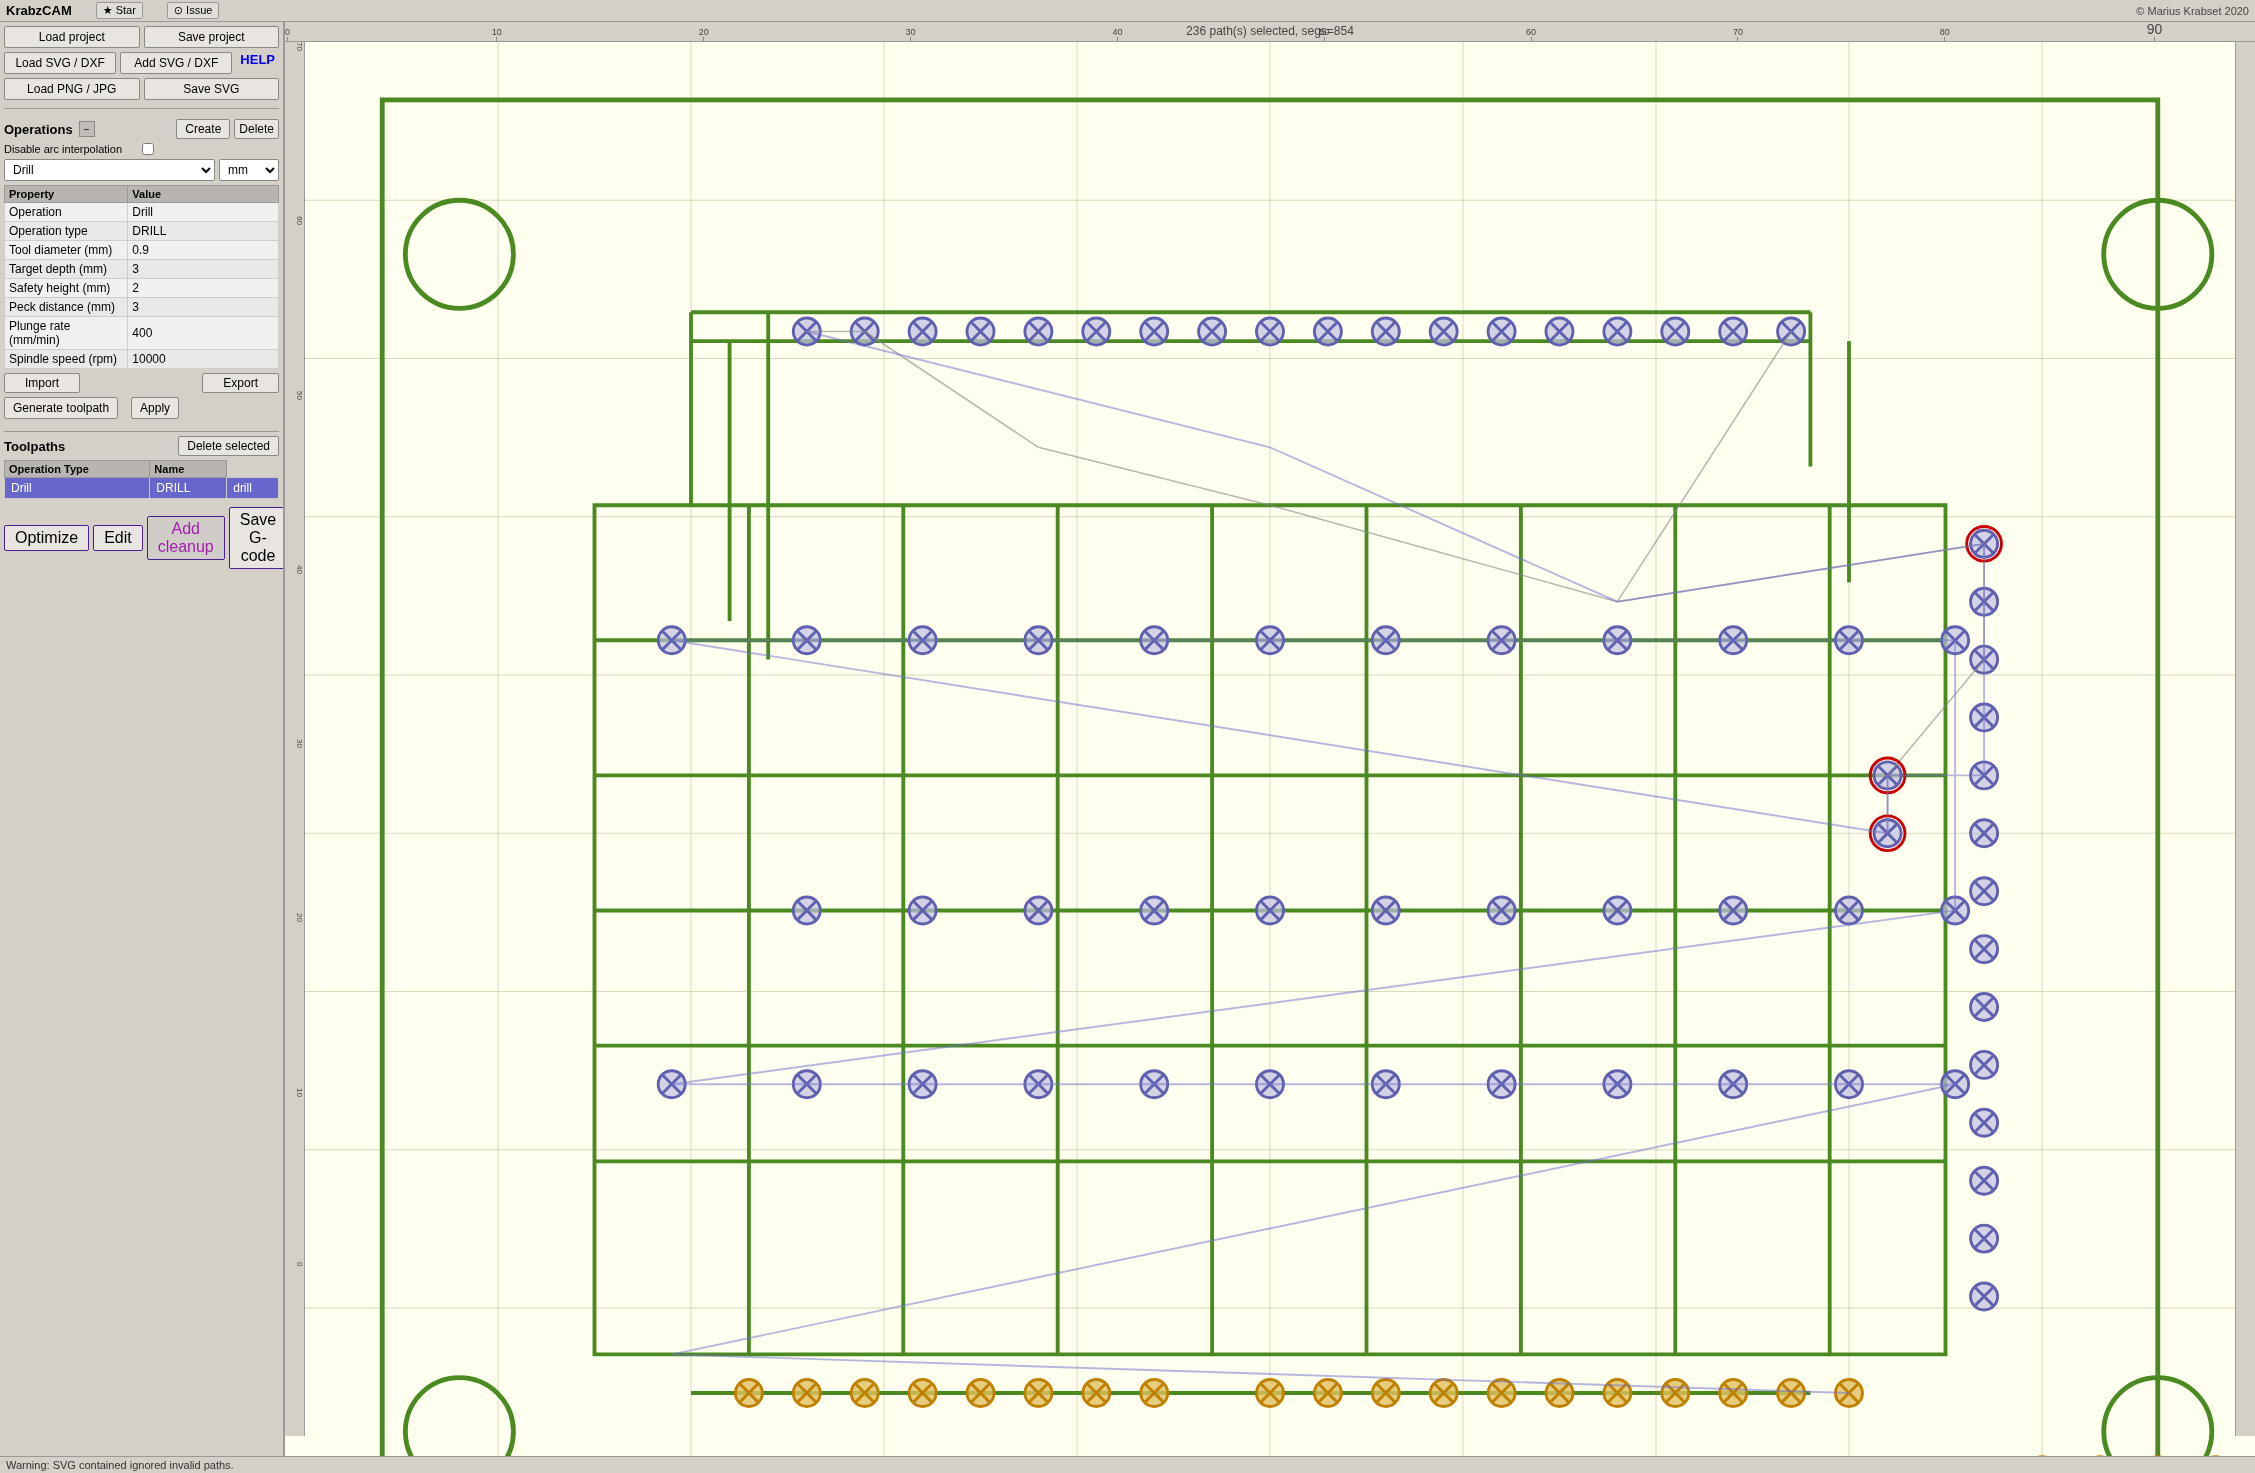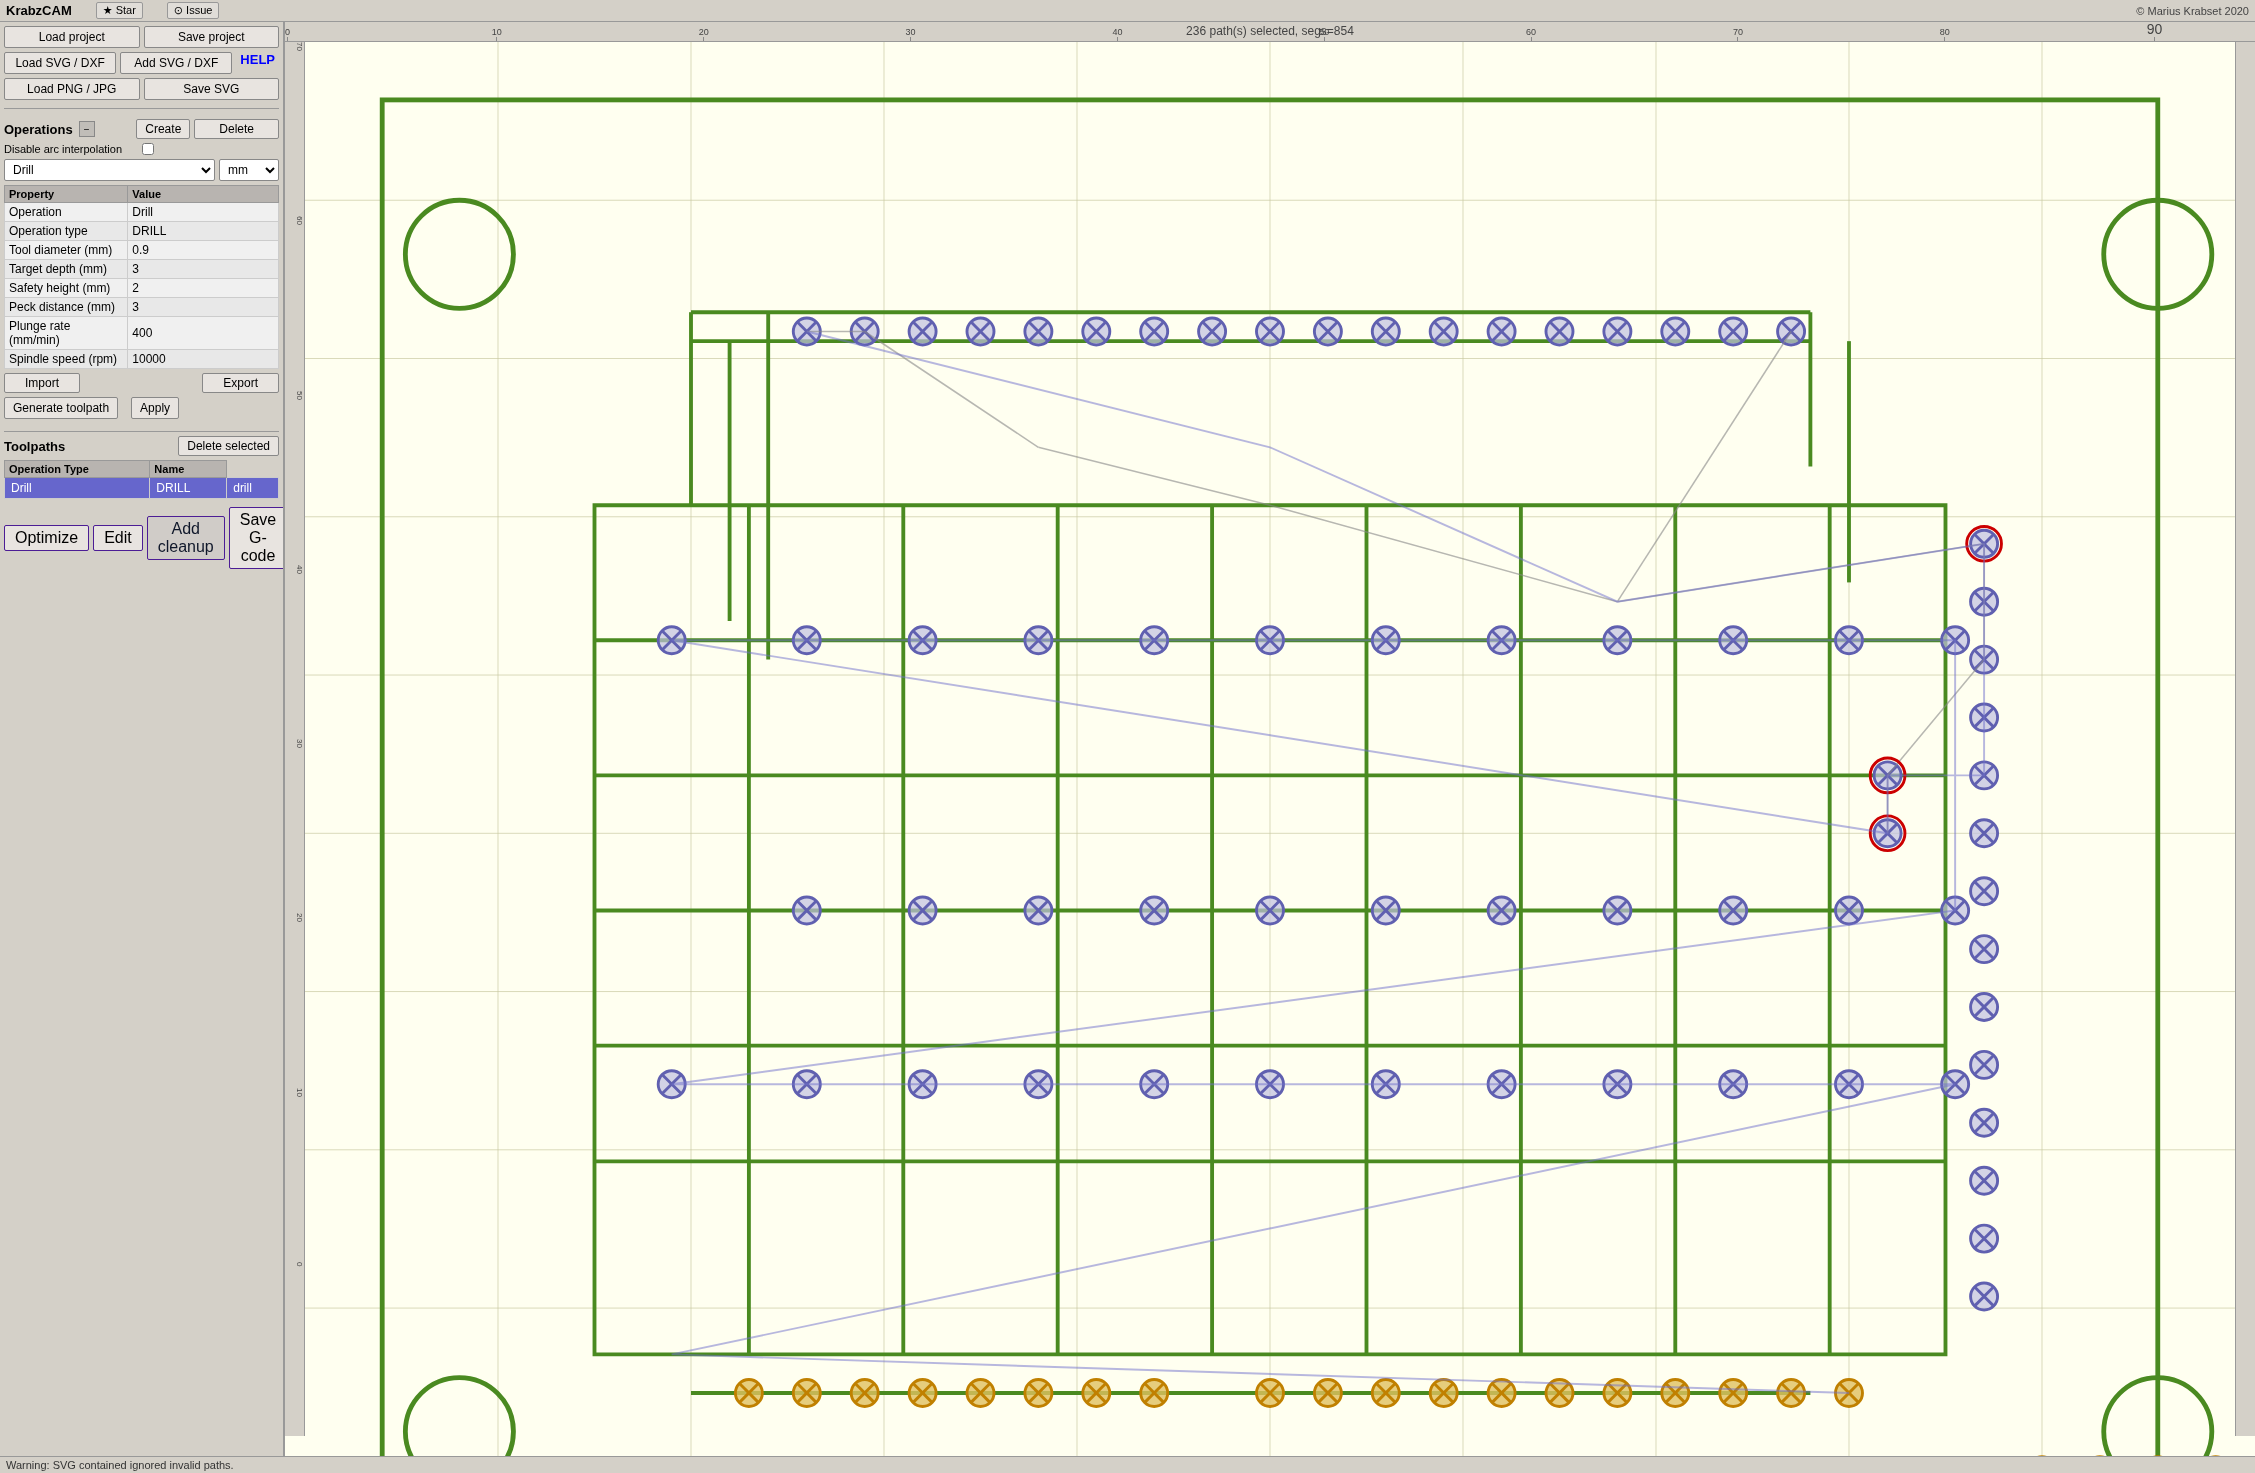--- a/index.html
+++ b/index.html
@@ -96,21 +96,21 @@
       padding: 3px 6px; border: 1px solid #ccc; font-size: 12px;
     }
     .toolpath-selected td { background: #6666cc; color: white; }
     
     .toolpath-actions { display: flex; gap: 4px; align-items: center; margin-top: 4px; }
     .toolpath-btn {
       padding: 3px 10px; font-size: 16px;
       border: 1px solid #4c1d95; background: #e8e4e0;
       cursor: pointer; border-radius: 2px;
     }
-    .toolpath-btn.disabled { color: #0f172a; background: #d0ccc8; }
+    .toolpath-btn.disabled { color: #a21caf; background: #d0ccc8; }
     
     
     .canvas-area {
       flex: 1; position: relative; overflow: hidden;
       background: #fffff0;
     }
     
     .canvas-header {
       position: absolute; top: 0; left: 0; right: 0;
       text-align: center; font-size: 12px; color: #444;
@@ -192,21 +192,21 @@
 
       <div class="separator"></div>
 
       <div class="section-header">
         <div style="display:flex;align-items:center;gap:6px;">
           <span class="section-title">Operations</span>
           <button class="collapse-btn">−</button>
         </div>
         <div class="section-btns">
           <button class="panel-btn" style="flex:none;padding:2px 8px;">Create</button>
-          <button class="panel-btn" style="flex:none;padding:2px 24px;">Delete</button>
+          <button class="panel-btn" style="flex:none;padding:2px 4px;">Delete</button>
         </div>
       </div>
 
       <div class="disable-arc-row">
         <span>Disable arc interpolation</span>
         <input type="checkbox" class="checkbox" style="">
       </div>
 
       <div class="dropdown-row">
         <select class="dropdown dropdown-drill">

